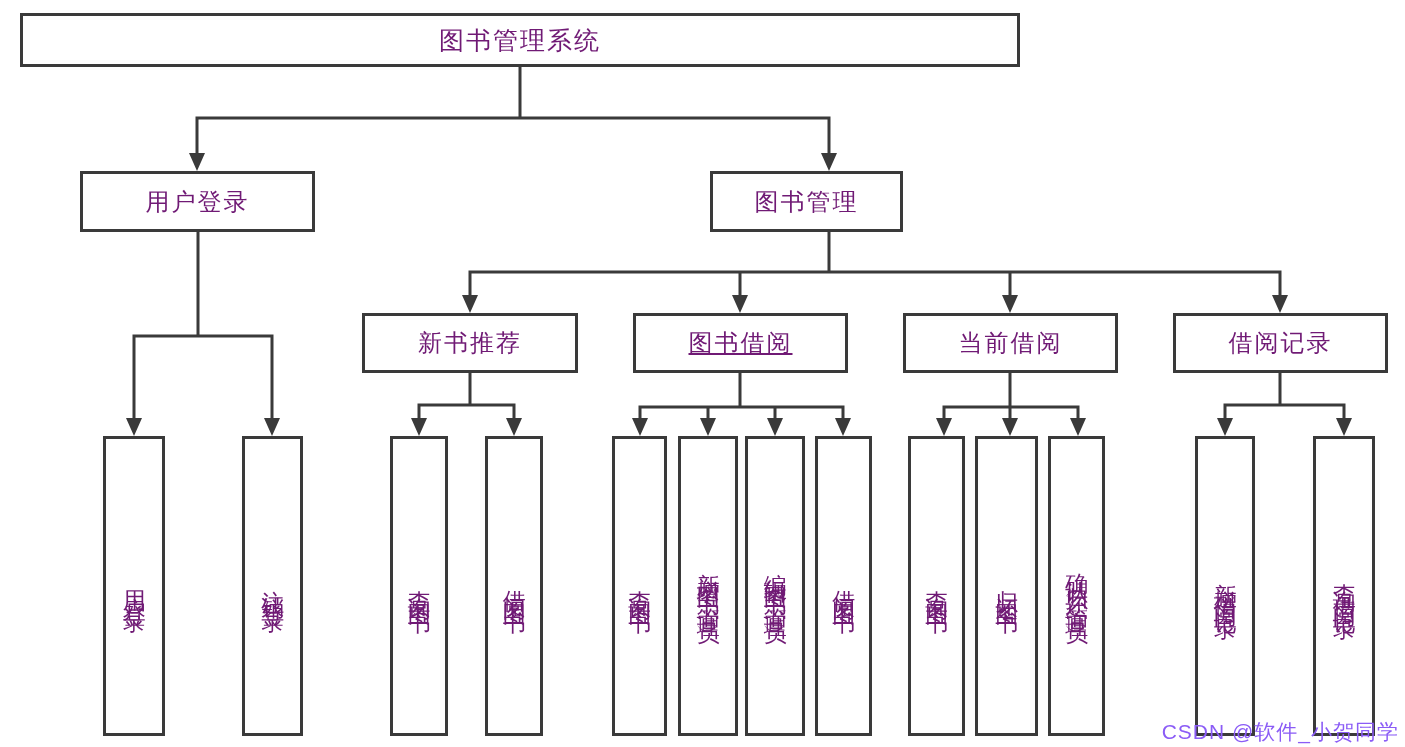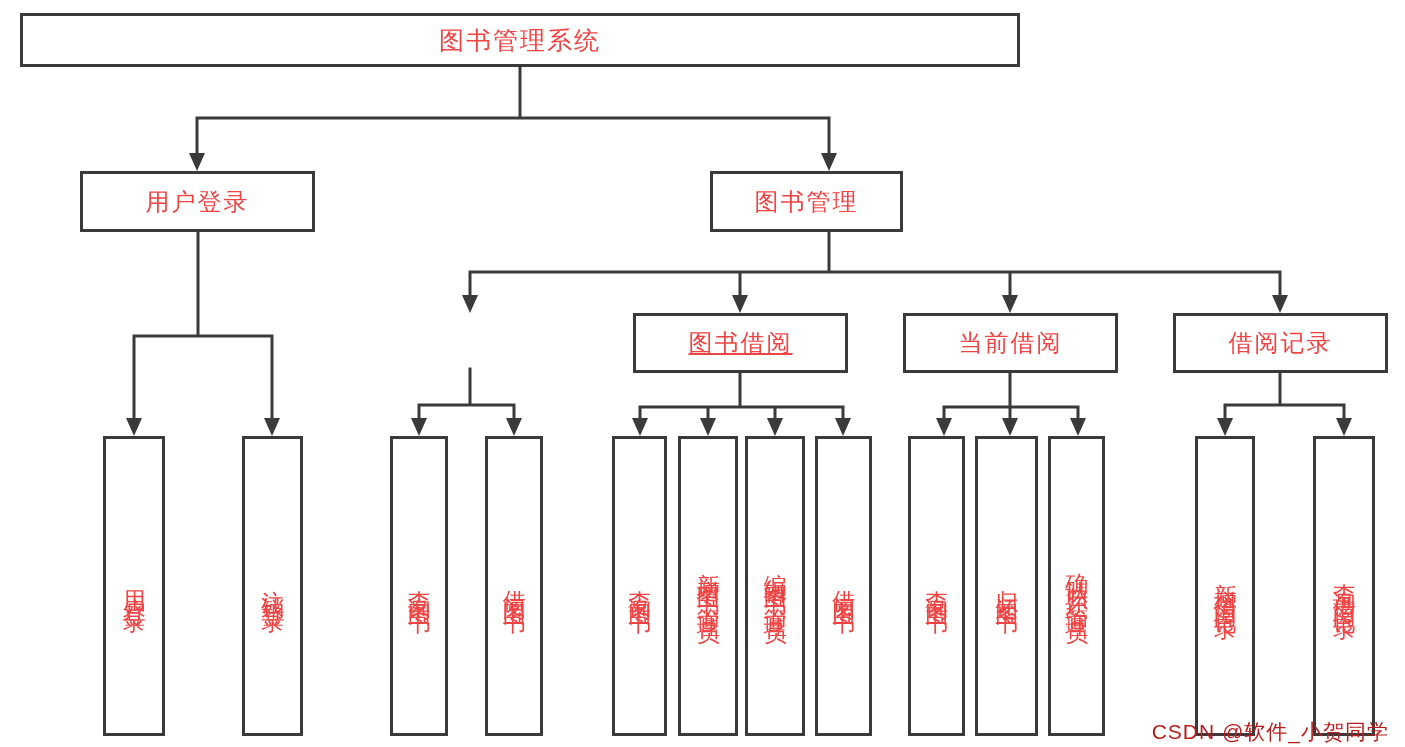--- a/index.html
+++ b/index.html
@@ -32,21 +32,21 @@
 
   .box {
     position: absolute;
     box-sizing: border-box;
     background: #ffffff;
     border: 3px solid #3a3a3a;
     display: flex;
     align-items: center;
     justify-content: center;
     z-index: 1;
-    color: #ef4444;
+    color: #701a75;
   }
 
   .hlabel { font-size: 24px; letter-spacing: 2px; white-space: nowrap; }
   .rootlabel { font-size: 25px; letter-spacing: 2px; white-space: nowrap; }
 
   .vtext {
     writing-mode: vertical-rl;
     text-orientation: mixed;
     font-size: 23px;
     letter-spacing: 7px;
@@ -74,25 +74,25 @@
   #f-bb-borrow  { left: 815px;  top: 436px; width: 57px; height: 300px; }
   #f-cb-query   { left: 908px;  top: 436px; width: 57px; height: 300px; }
   #f-cb-return  { left: 975px;  top: 436px; width: 63px; height: 300px; }
   #f-cb-confirm { left: 1048px; top: 436px; width: 57px; height: 300px; }
   #f-br-add     { left: 1195px; top: 436px; width: 60px; height: 300px; }
   #f-br-query   { left: 1313px; top: 436px; width: 62px; height: 300px; }
 
   .watermark {
     position: absolute;
     top: 718px;
-    right: 16px;
+    right: 6px;
     z-index: 2;
     font-size: 21px;
     letter-spacing: 1px;
-    color: #b91c1c;
+    color: #8b5cf6;
     white-space: nowrap;
   }
 </style>
 </head>
 <body>
 
 <div class="canvas">
 
   <svg class="connectors" viewBox="0 0 1405 747" xmlns="http://www.w3.org/2000/svg">
     <g>
@@ -129,20 +129,23 @@
     <span class="rootlabel">图书管理系统</span>
   </div>
 
   <div class="box" id="n-user-login">
     <span class="hlabel">用户登录</span>
   </div>
   <div class="box" id="n-book-mgmt">
     <span class="hlabel">图书管理</span>
   </div>
 
+  <div class="box" id="n-new-book">
+    <span class="hlabel">新书推荐</span>
+  </div>
   <div class="box" id="n-book-borrow">
     <span class="hlabel">图书借阅</span>
   </div>
   <div class="box" id="n-current-borrow">
     <span class="hlabel">当前借阅</span>
   </div>
   <div class="box" id="n-borrow-record">
     <span class="hlabel">借阅记录</span>
   </div>
 

